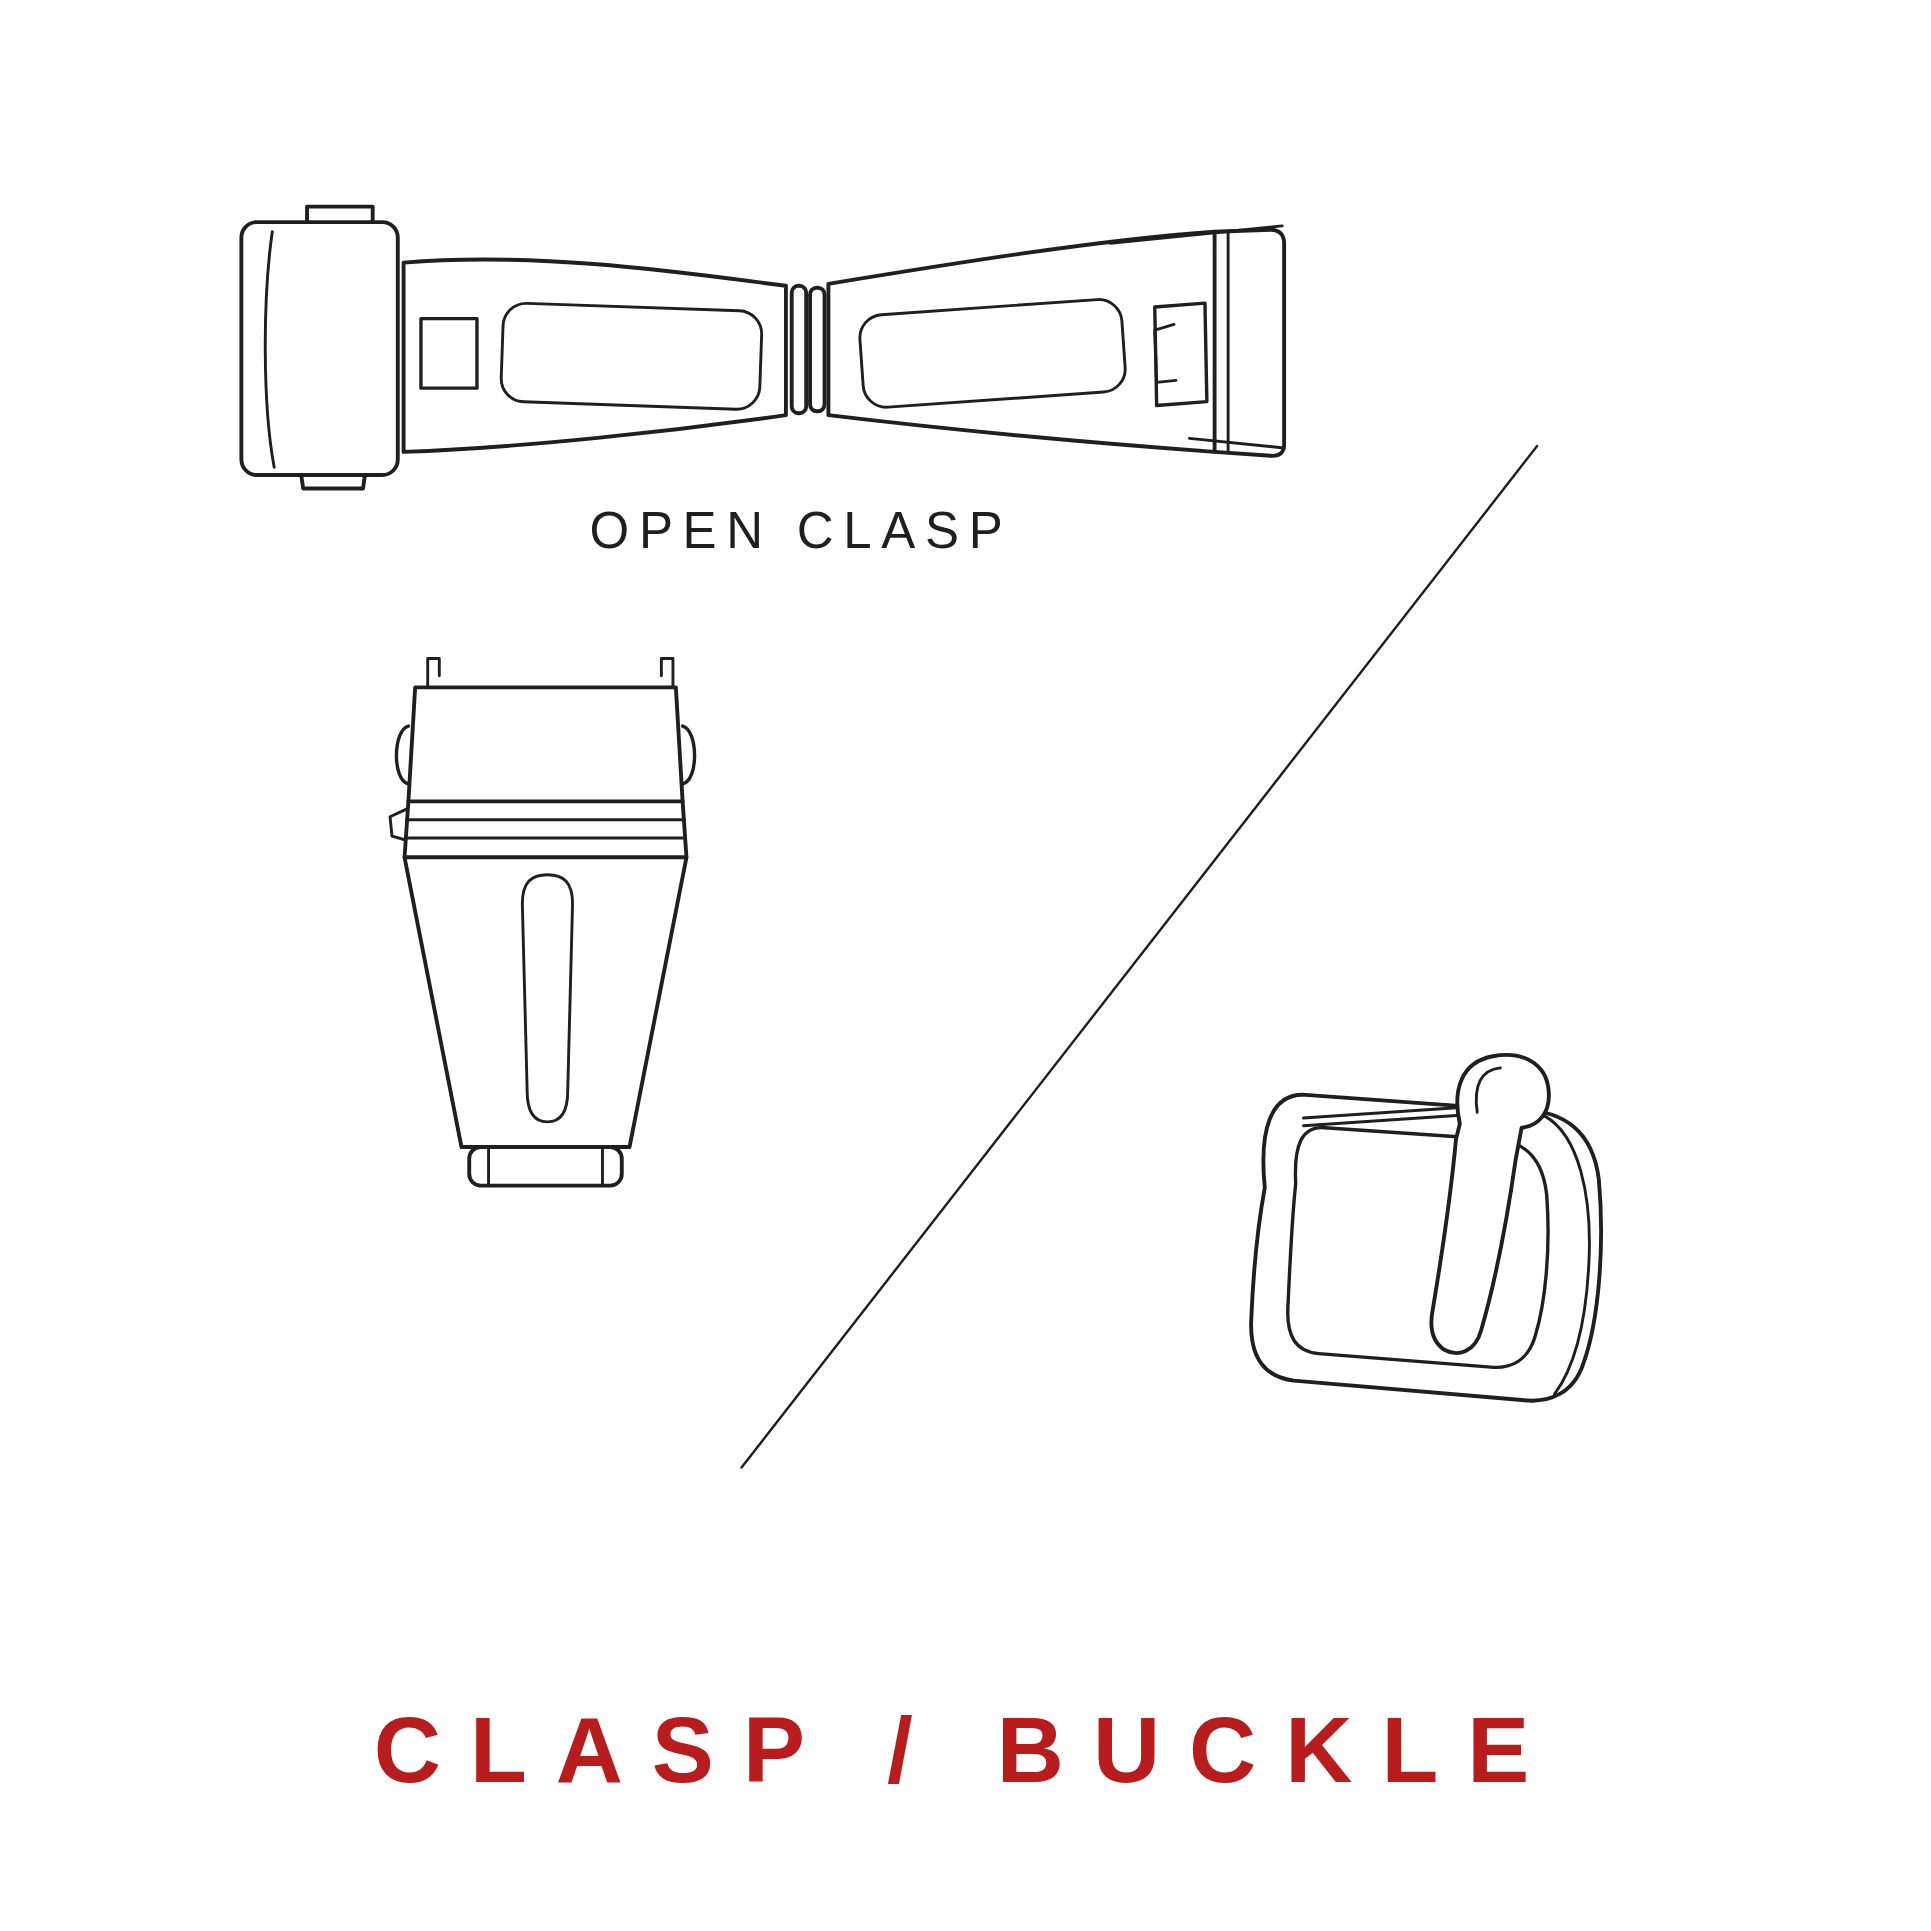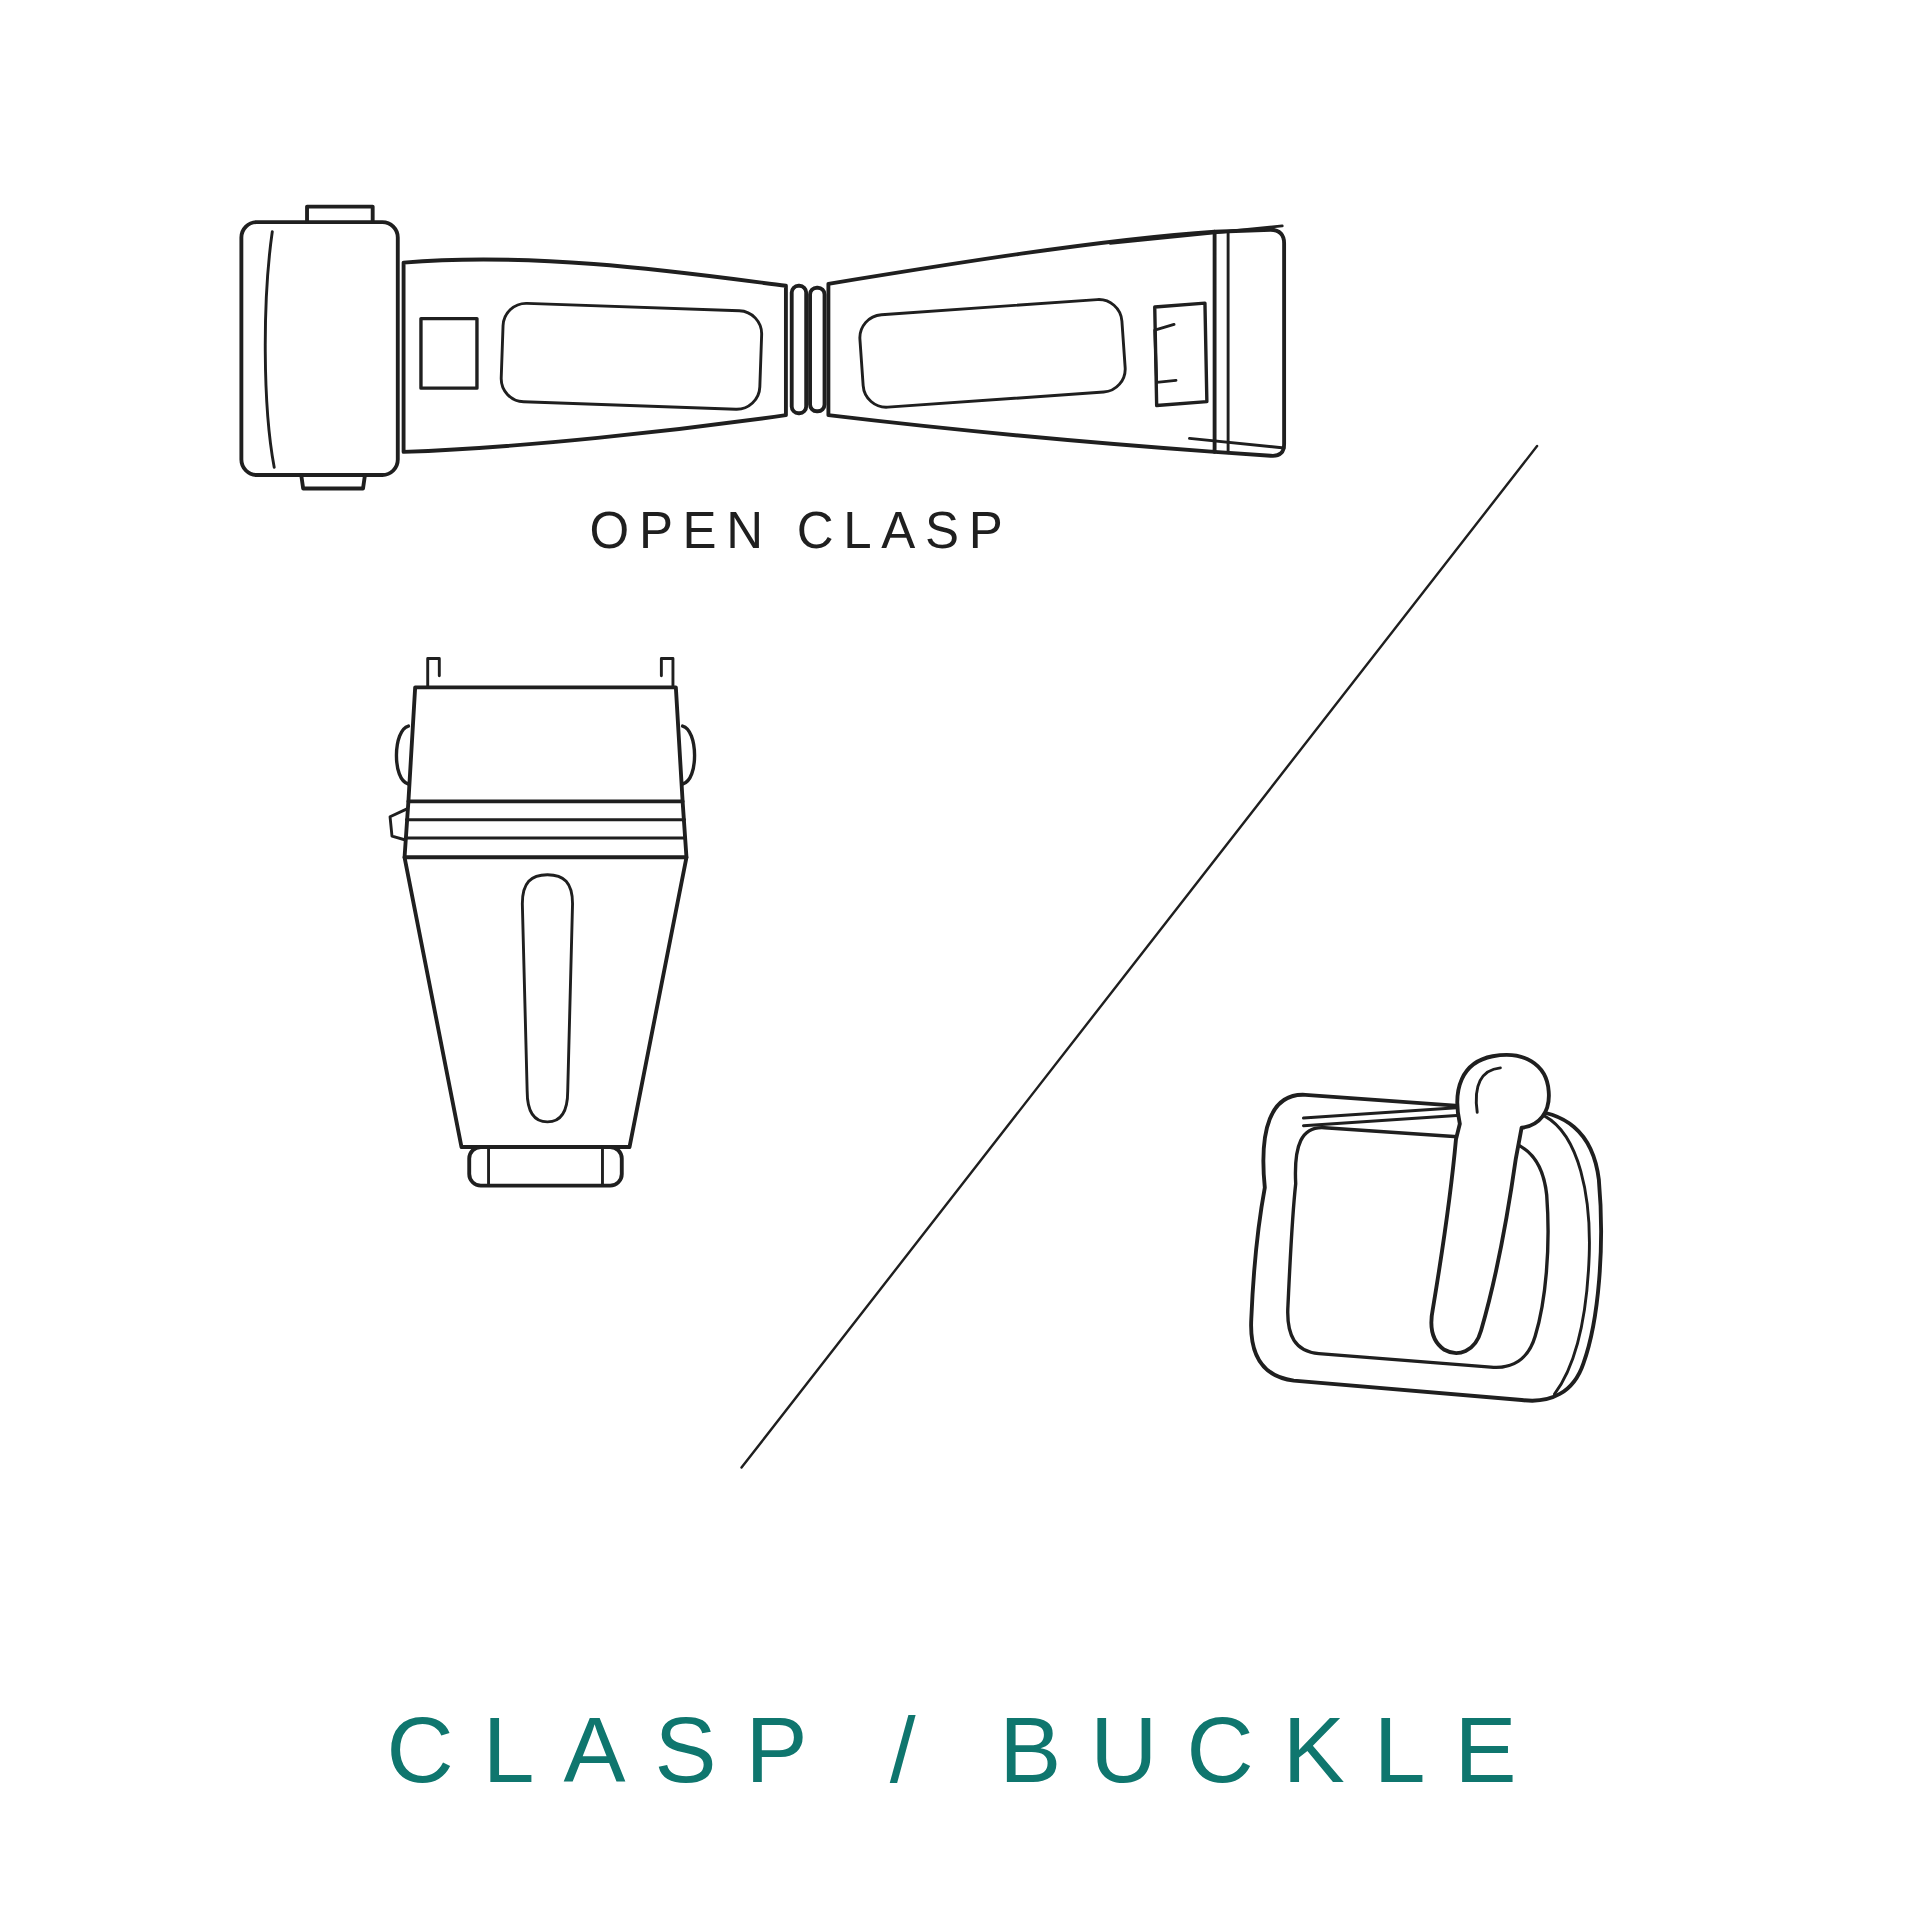--- a/index.html
+++ b/index.html
@@ -31,22 +31,22 @@
     letter-spacing: 9.7px;
     white-space: nowrap;
   }
   .label-open  { left: 801px;  top: 501px; }
   .label-closed{ left: 533px;  top: 1228px; }
   .title {
     position: absolute;
     left: 966px;
     top: 1697px;
     transform: translateX(-50%);
-    color: #0f766e;
-    font-weight: 400;
+    color: #b91c1c;
+    font-weight: 700;
     font-size: 93px;
     letter-spacing: 29px;
     white-space: nowrap;
   }
 </style>
 </head>
 <body>
 
 <div class="canvas">
 

